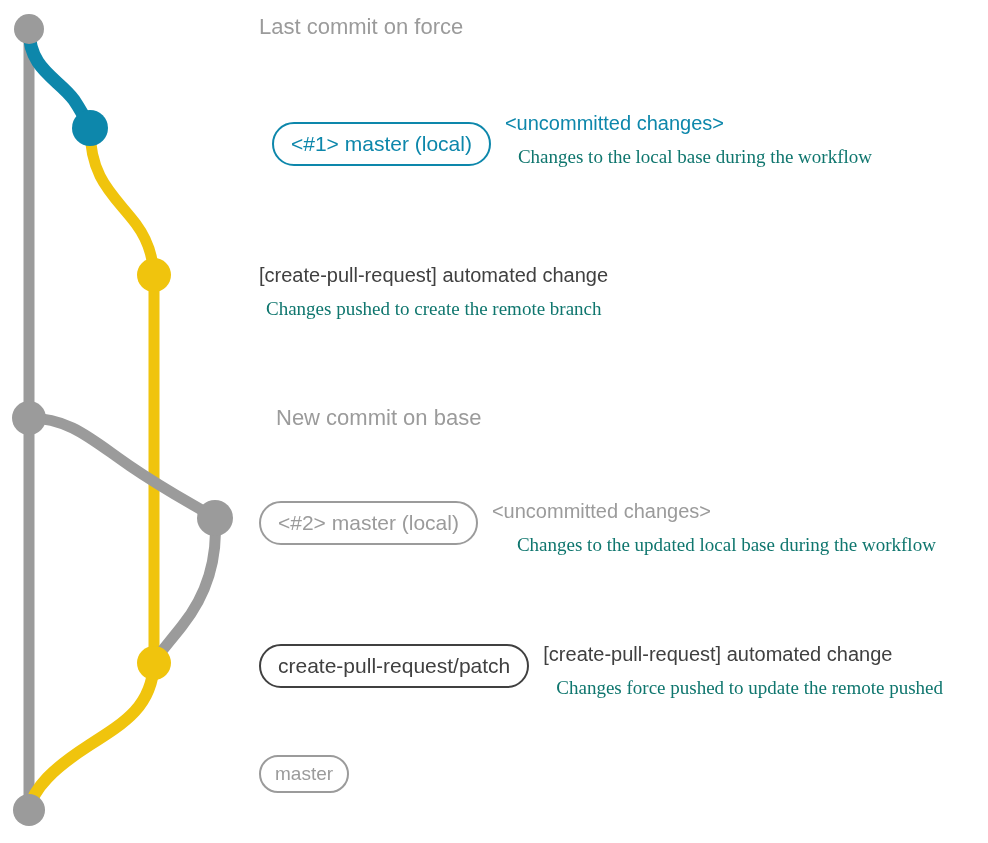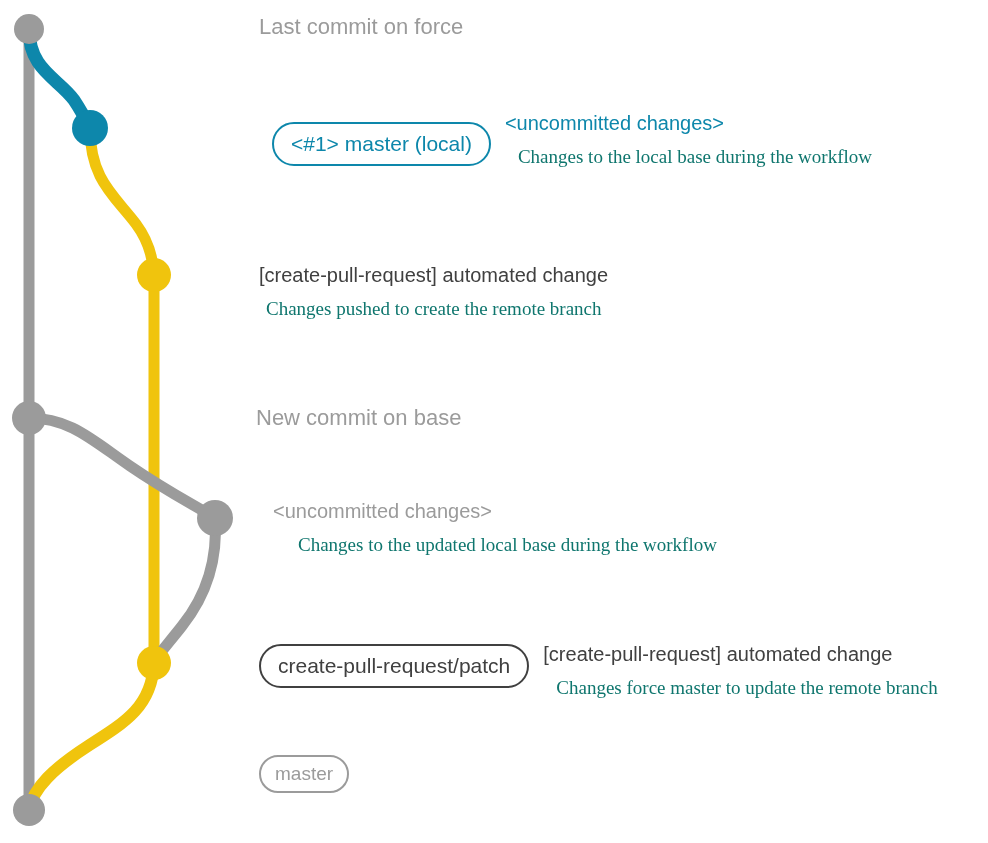--- a/index.html
+++ b/index.html
@@ -125,34 +125,35 @@
   </div>
 </div>
 
 <div class="row" style="left:259px; top:265px;">
   <div class="stack">
     <div class="headline c-yellow">[create-pull-request] automated change</div>
     <div class="subtext" style="margin-left:7px;">Changes pushed to create the remote branch</div>
   </div>
 </div>
 
-<div class="row" style="left:256px; top:407px;">
+<div class="row" style="left:276px; top:407px;">
   <div class="headline plain c-gray">New commit on base</div>
 </div>
 
 <div class="row pillwrap" style="left:259px; top:501px;">
+  <div class="pill c-gray">&lt;#2&gt; master (local)</div>
   <div class="stack after">
     <div class="headline c-gray">&lt;uncommitted changes&gt;</div>
     <div class="subtext" style="margin-left:25px;">Changes to the updated local base during the workflow</div>
   </div>
 </div>
 
 <div class="row pillwrap" style="left:259px; top:644px;">
   <div class="pill c-yellow">create-pull-request/patch</div>
   <div class="stack after">
     <div class="headline c-yellow">[create-pull-request] automated change</div>
-    <div class="subtext" style="margin-left:13px;">Changes force master to update the remote branch</div>
+    <div class="subtext" style="margin-left:13px;">Changes force pushed to update the remote pushed</div>
   </div>
 </div>
 
 <div class="row pillwrap" style="left:259px; top:755px;">
   <div class="pill small c-gray">master</div>
 </div>
 
 </body></html>

